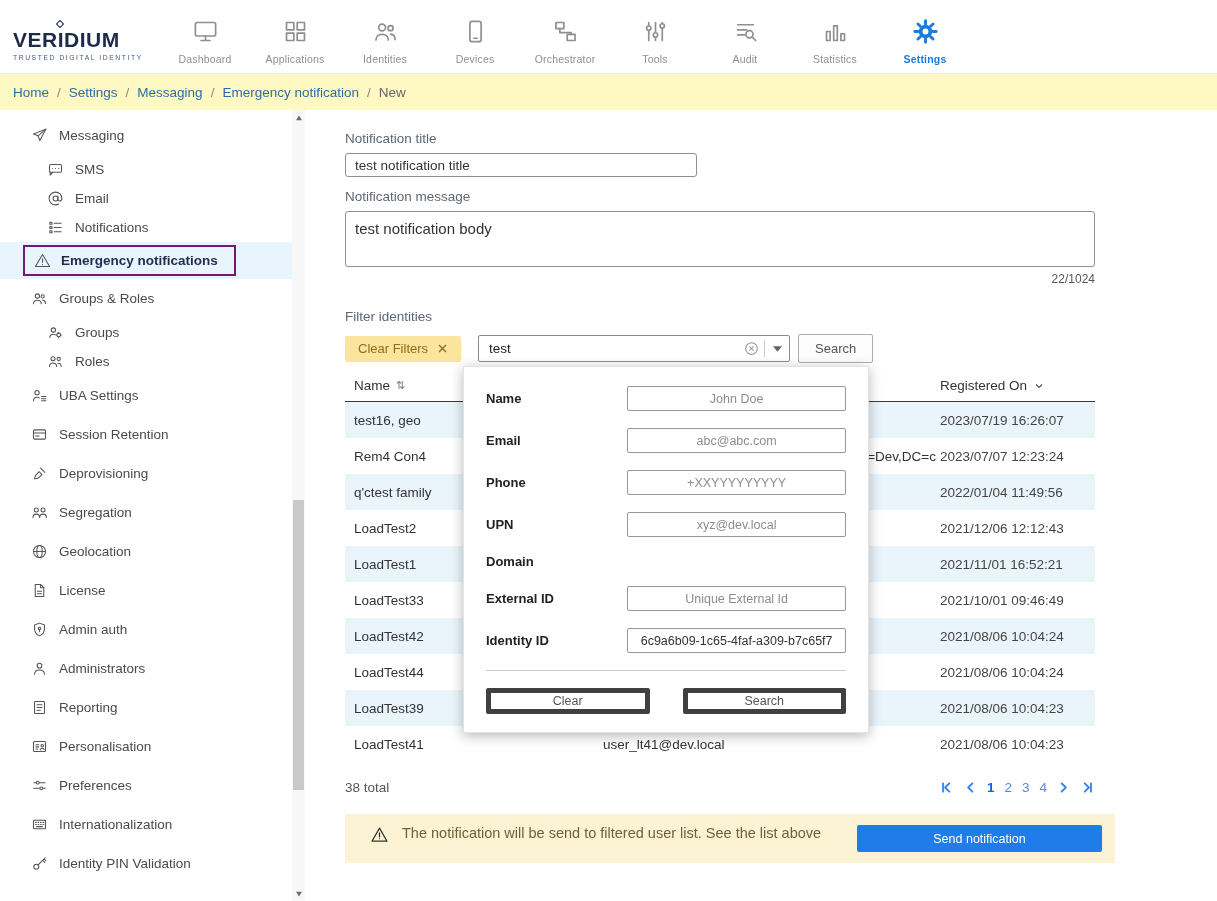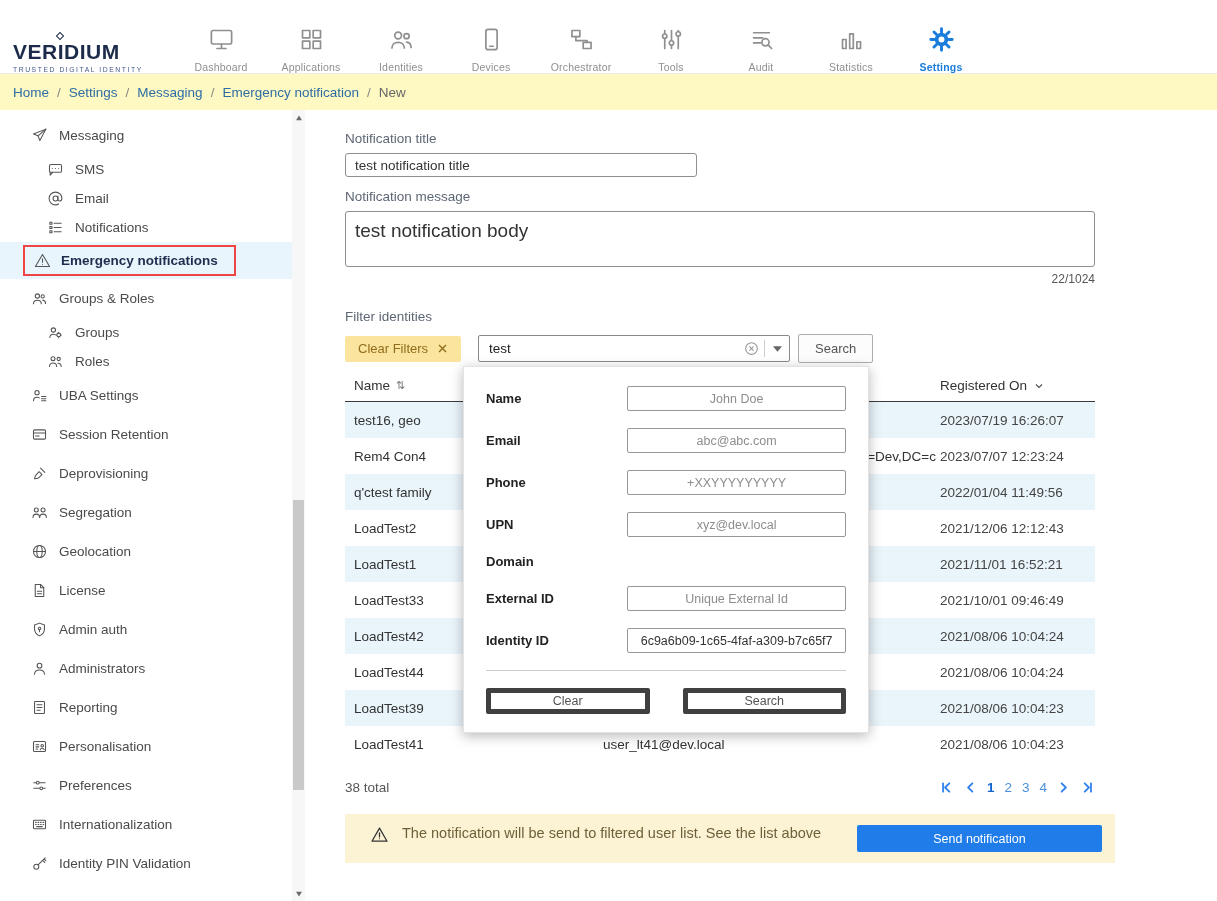--- a/index.html
+++ b/index.html
@@ -1,21 +1,21 @@
 <!DOCTYPE html>
 <html><head>
 <meta charset="utf-8">
 <style>
   *{box-sizing:border-box;margin:0;padding:0;}
   html,body{width:1217px;height:901px;}
   body{font-family:"Liberation Sans",sans-serif;background:#fff;color:#333;overflow:hidden;}
   input,textarea,button{font-family:"Liberation Sans",sans-serif;}
 
   
-  .topnav{height:73px;display:flex;align-items:flex-end;background:#fff;gap:16px;}
+  .topnav{height:73px;display:flex;align-items:center;background:#fff;}
   .logo{position:relative;width:160px;padding:16px 0 0 13px;cursor:pointer;flex:none;}
   .logo-name{font-size:21px;font-weight:bold;color:#1c2b4a;letter-spacing:.5px;line-height:1;}
   .logo-tag{font-size:6.8px;letter-spacing:1.55px;color:#44598a;margin-top:4px;white-space:nowrap;}
   .logo-mark{position:absolute;top:8px;left:57px;width:6px;height:6px;border:1.5px solid #1c2b4a;transform:rotate(45deg);background:#fff;}
   .nav{display:flex;padding-top:10px;}
   .nav-item{width:90px;display:flex;flex-direction:column;align-items:center;gap:8px;cursor:pointer;color:#8f8f8f;}
   .nav-icon{display:flex;}
   .nav-icon svg{width:27px;height:27px;}
   .nav-label{font-size:10.5px;letter-spacing:.2px;}
   .nav-item.active{color:#1a7cdb;}
@@ -30,33 +30,33 @@
   .content{display:flex;height:791px;}
 
   
   .sidebar{width:305px;flex:none;position:relative;padding-top:6px;background:#fff;}
   .side-item{display:flex;align-items:center;gap:11px;cursor:pointer;color:#4a4a4a;font-size:13.5px;}
   .side-icon{display:flex;color:#555;flex:none;}
   .side-icon svg{width:17px;height:17px;}
   .lvl0{padding:11px 0 11px 31px;}
   .lvl1{padding:6px 0 6px 47px;}
   .side-item.selected{background:#e9f5fd;padding:3px 0 3px 23px;}
-  .sel-box{display:flex;align-items:center;gap:10px;border:2px solid #ef4444;padding:5px 16px 5px 9px;font-weight:bold;color:#1f2c4d;}
+  .sel-box{display:flex;align-items:center;gap:10px;border:2px solid #701a75;padding:5px 16px 5px 9px;font-weight:bold;color:#1f2c4d;}
   .scrollbar{position:absolute;top:0;right:0;width:13px;height:100%;background:#f7f7f7;}
   .scroll-btn{height:15px;display:flex;align-items:center;justify-content:center;cursor:pointer;}
   .scroll-btn svg{width:8px;height:8px;}
   .scroll-btn.down{position:absolute;bottom:0;left:0;width:100%;}
   .scroll-thumb{position:absolute;left:1px;top:390px;width:11px;height:290px;background:#c9c9c9;cursor:grab;}
 
   
   .main{flex:1;position:relative;padding:21px 0 0 40px;background:#fff;}
   .field-label{color:#5d6774;font-size:13.5px;margin-bottom:7px;}
   .title-input{width:352px;height:24px;border:1px solid #8f8f8f;border-radius:3px;padding:0 9px;font-size:13.5px;color:#333;display:block;}
   .msg-label{margin-top:12px;}
-  .msg-area{width:750px;height:56px;border:1px solid #8f8f8f;border-radius:3px;padding:8px 9px;font-size:19px;color:#333;resize:none;display:block;}
+  .msg-area{width:750px;height:56px;border:1px solid #8f8f8f;border-radius:3px;padding:8px 9px;font-size:15px;color:#333;resize:none;display:block;}
   .char-count{width:750px;text-align:right;font-size:12px;color:#555;margin-top:5px;}
   .filter-label{margin-top:23px;}
   .filter-row{display:flex;align-items:center;margin-top:10px;height:29px;}
   .chip{display:inline-flex;align-items:center;gap:9px;background:#fbe49e;color:#8f6d1c;font-size:13px;padding:0 13px;height:26px;border-radius:2px;cursor:pointer;}
   .chip-x{display:flex;cursor:pointer;}
   .combo{width:312px;height:27px;border:1px solid #8a8a8a;border-radius:2px;margin-left:17px;display:flex;align-items:center;background:#fff;}
   .combo input{border:none;flex:1;min-width:0;padding:0 10px;font-size:13.5px;color:#222;background:transparent;}
   .combo-clear{width:26px;display:flex;justify-content:center;cursor:pointer;}
   .combo-caret{width:25px;height:17px;display:flex;justify-content:center;align-items:center;border-left:1px solid #ccc;cursor:pointer;}
   .search-btn{margin-left:8px;height:29px;padding:0 16px;border:1px solid #adadad;background:#fcfcfc;border-radius:2px;font-size:13px;color:#555;cursor:pointer;}

